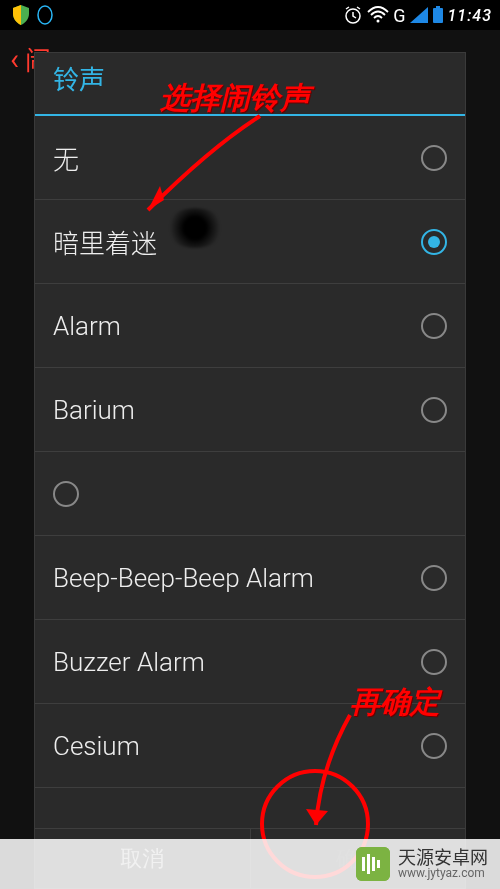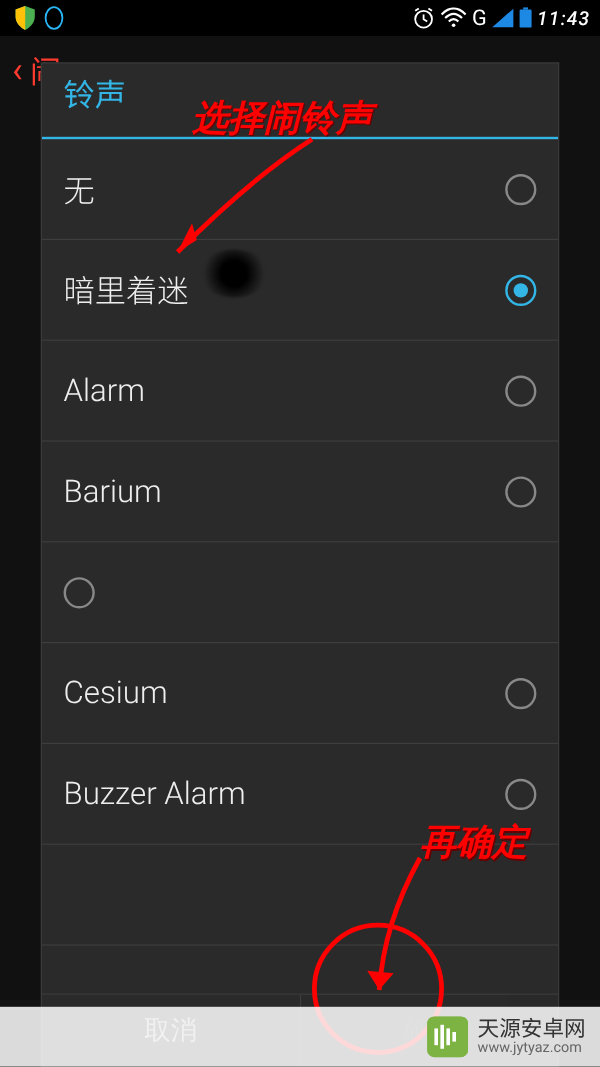--- a/index.html
+++ b/index.html
@@ -198,25 +198,29 @@
         <span class="radio"></span>
       </div>
       <div class="item">
         <span class="item-label">Barium</span>
         <span class="radio"></span>
       </div>
       <div class="item">
         <span class="radio"></span>
       </div>
       <div class="item">
+        <span class="item-label">Beep-Beep-Beep Alarm</span>
+        <span class="radio"></span>
+      </div>
+      <div class="item">
+        <span class="item-label">Buzzer Alarm</span>
+        <span class="radio"></span>
+      </div>
+      <div class="item">
         <span class="item-label">Cesium</span>
-        <span class="radio"></span>
-      </div>
-      <div class="item">
-        <span class="item-label">Buzzer Alarm</span>
         <span class="radio"></span>
       </div>
       <div class="item"></div>
     </div>
   <div class="button-bar">
     <button>取消</button>
     <div class="divider"></div>
     <button style="opacity:0.1">确定</button>
   </div>
 </div>

